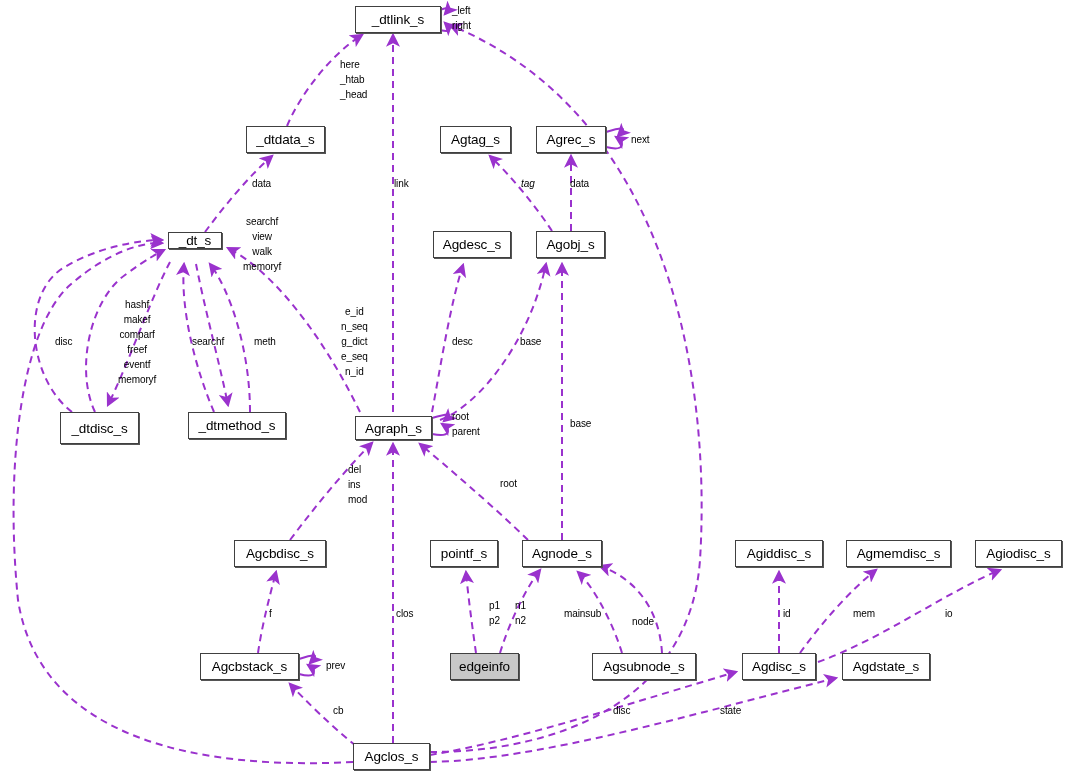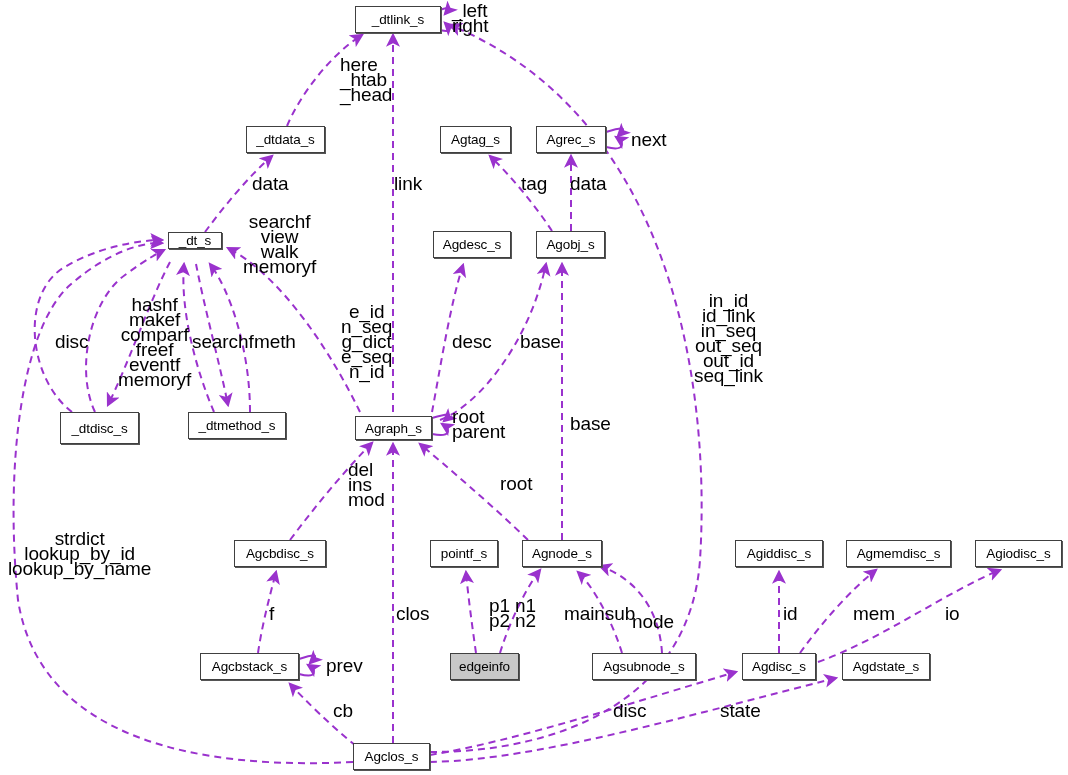--- a/index.html
+++ b/index.html
@@ -34,21 +34,21 @@
     justify-content: center;
     white-space: nowrap;
     box-shadow: 1px 1px 0 0 #555;
     letter-spacing: -0.1px;
   }
   .node.filled {
     background: #c8c8c8;
   }
   .edge-label {
     position: absolute;
-    font-size: 19px;
+    font-size: 10px;
     color: #000000;
     white-space: pre;
     line-height: 15px;
     letter-spacing: -0.1px;
   }
   .edge-label.center { text-align: center; }
 </style>
 </head>
 <body>
 
@@ -207,33 +207,27 @@
     <span>Agclos_s</span>
   </div>
 
   <div class="edge-label" style="left:452px; top:3px;">_left
 right</div>
   <div class="edge-label" style="left:340px; top:57px;">here
 _htab
 _head</div>
   <div class="edge-label" style="left:252px; top:176px;">data</div>
   <div class="edge-label" style="left:394px; top:176px;">link</div>
-  <div class="edge-label" style="left:521px; top:176px;">tag</div>
+  <div class="edge-label" style="left:521px; top:176px;font-style:italic;">tag</div>
   <div class="edge-label" style="left:570px; top:176px;">data</div>
   <div class="edge-label" style="left:631px; top:132px;">next</div>
   <div class="edge-label center" style="left:243px; top:214px;">searchf
 view
 walk
 memoryf</div>
-  <div class="edge-label center" style="left:694px; top:293px;">in_id
-id_link
-in_seq
-out_seq
-out_id
-seq_link</div>
   <div class="edge-label" style="left:55px; top:334px;">disc</div>
   <div class="edge-label center" style="left:118px; top:297px;">hashf
 makef
 comparf
 freef
 eventf
 memoryf</div>
   <div class="edge-label" style="left:192px; top:334px;">searchf</div>
   <div class="edge-label" style="left:254px; top:334px;">meth</div>
   <div class="edge-label center" style="left:341px; top:304px;">e_id
@@ -243,23 +237,20 @@
 n_id</div>
   <div class="edge-label" style="left:452px; top:334px;">desc</div>
   <div class="edge-label" style="left:520px; top:334px;">base</div>
   <div class="edge-label" style="left:452px; top:409px;">root
 parent</div>
   <div class="edge-label" style="left:570px; top:416px;">base</div>
   <div class="edge-label" style="left:348px; top:462px;">del
 ins
 mod</div>
   <div class="edge-label" style="left:500px; top:476px;">root</div>
-  <div class="edge-label center" style="left:8px; top:531px;">strdict
-lookup_by_id
-lookup_by_name</div>
   <div class="edge-label" style="left:269px; top:606px;">f</div>
   <div class="edge-label" style="left:396px; top:606px;">clos</div>
   <div class="edge-label" style="left:489px; top:598px;">p1
 p2</div>
   <div class="edge-label" style="left:515px; top:598px;">n1
 n2</div>
   <div class="edge-label" style="left:564px; top:606px;">mainsub</div>
   <div class="edge-label" style="left:632px; top:606px;margin-top:8px;">node</div>
   <div class="edge-label" style="left:783px; top:606px;">id</div>
   <div class="edge-label" style="left:853px; top:606px;">mem</div>

